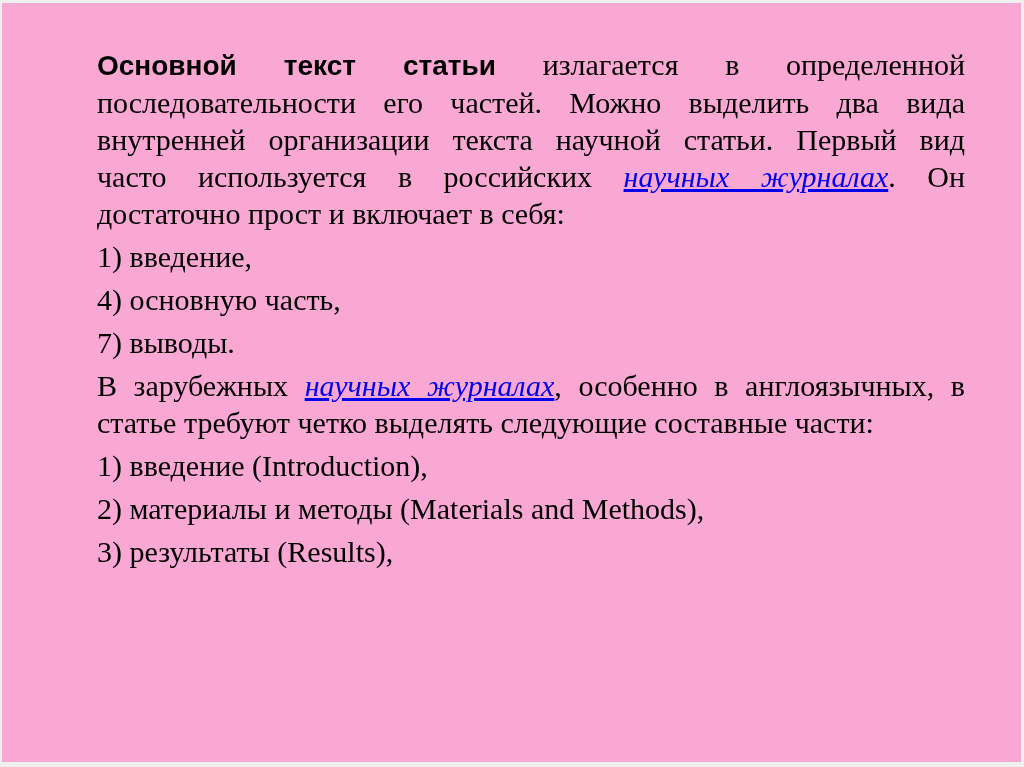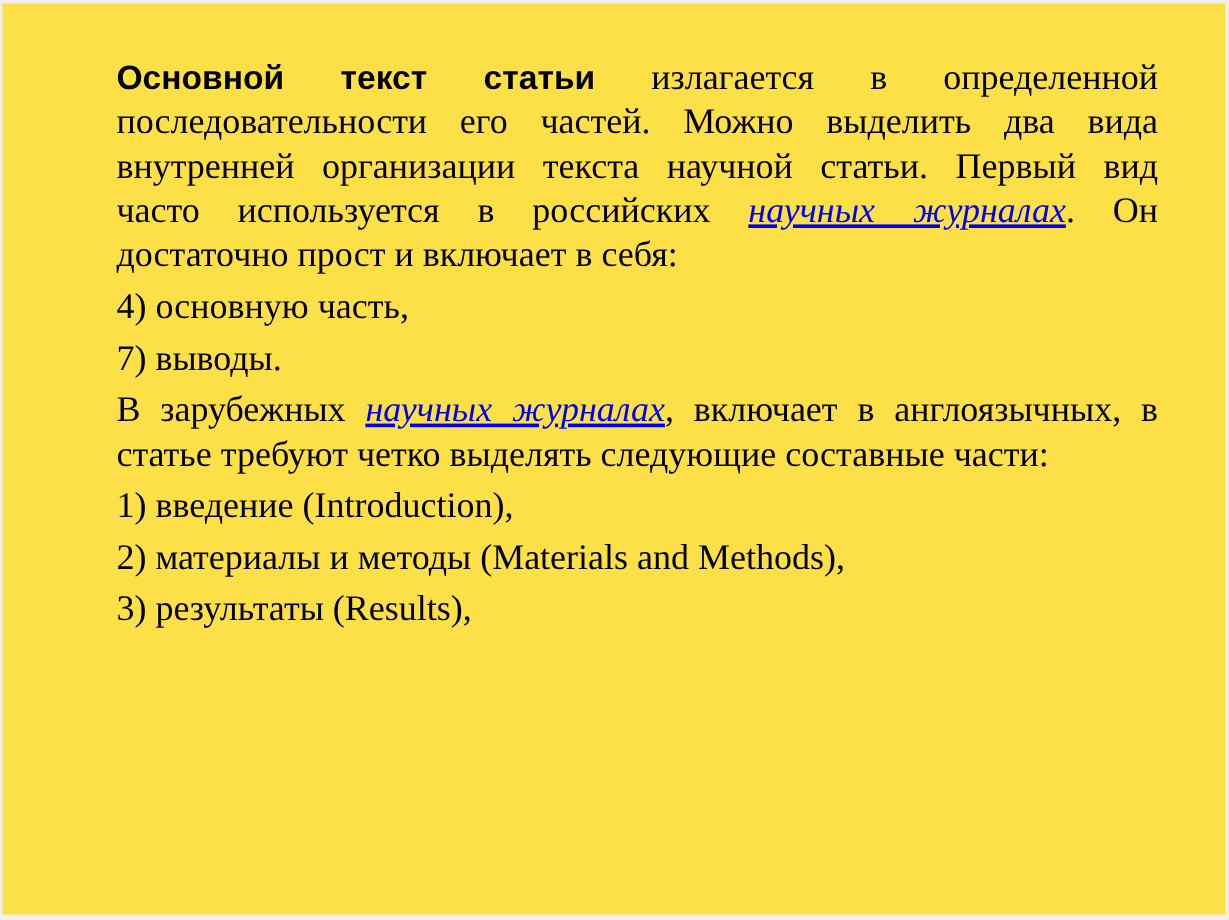--- a/index.html
+++ b/index.html
@@ -57,35 +57,36 @@
   }
   .list-item {
     margin-top: 6px;
     text-align: left;
     line-height: 37px;
   }
 </style>
 </head>
 <body>
 
-<div class="slide" style="background: #fde047; border-color: rgb(240, 240, 240);">
+<div class="slide" style="background: #f9a8d4; border-color: rgb(240, 240, 240);">
   <div class="slide-content" style="color: rgb(0, 0, 0);">
       <div class="para">
         <div class="line"><span class="seg-bold">Основной текст статьи</span><span class="seg-normal"> излагается в определенной</span></div>
         <div class="line"><span class="seg-normal">последовательности его частей. Можно выделить два вида</span></div>
         <div class="line"><span class="seg-normal">внутренней организации текста научной статьи. Первый вид</span></div>
         <div class="line"><span class="seg-normal">часто используется в российских </span><a class="seg-link" href="#" style="color: rgb(0, 0, 238);">научных журналах</a><span class="seg-normal">. Он</span></div>
         <div class="line last"><span class="seg-normal">достаточно прост и включает в себя:</span></div>
       </div>
       <div class="list">
+        <div class="list-item">1) введение,</div>
         <div class="list-item">4) основную часть,</div>
         <div class="list-item">7) выводы.</div>
       </div>
       <div class="para">
-        <div class="line"><span class="seg-normal">В зарубежных </span><a class="seg-link" href="#" style="color: rgb(0, 0, 238);">научных журналах</a><span class="seg-normal">, включает в англоязычных, в</span></div>
+        <div class="line"><span class="seg-normal">В зарубежных </span><a class="seg-link" href="#" style="color: rgb(0, 0, 238);">научных журналах</a><span class="seg-normal">, особенно в англоязычных, в</span></div>
         <div class="line last"><span class="seg-normal">статье требуют четко выделять следующие составные части:</span></div>
       </div>
       <div class="list">
         <div class="list-item">1) введение (Introduction),</div>
         <div class="list-item">2) материалы и методы (Materials and Methods),</div>
         <div class="list-item">3) результаты (Results),</div>
       </div>
     </div>
 </div>
 

